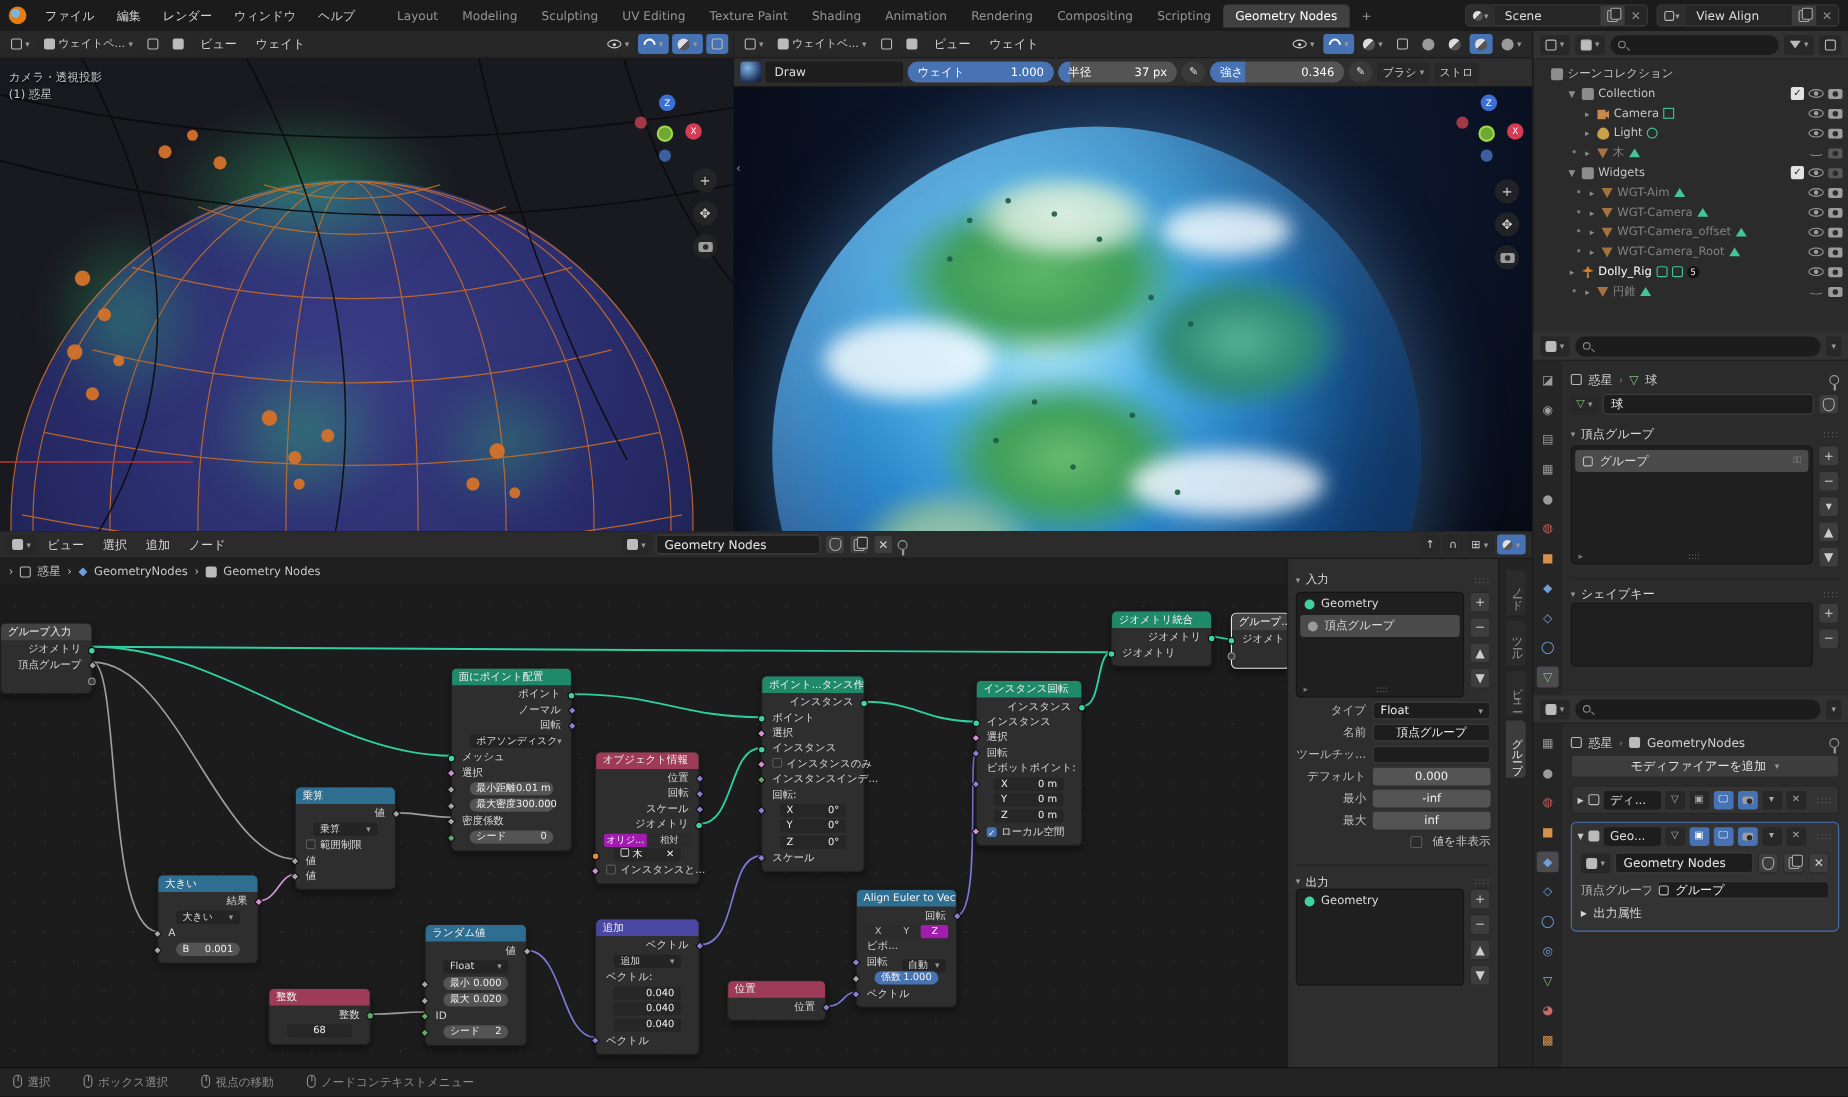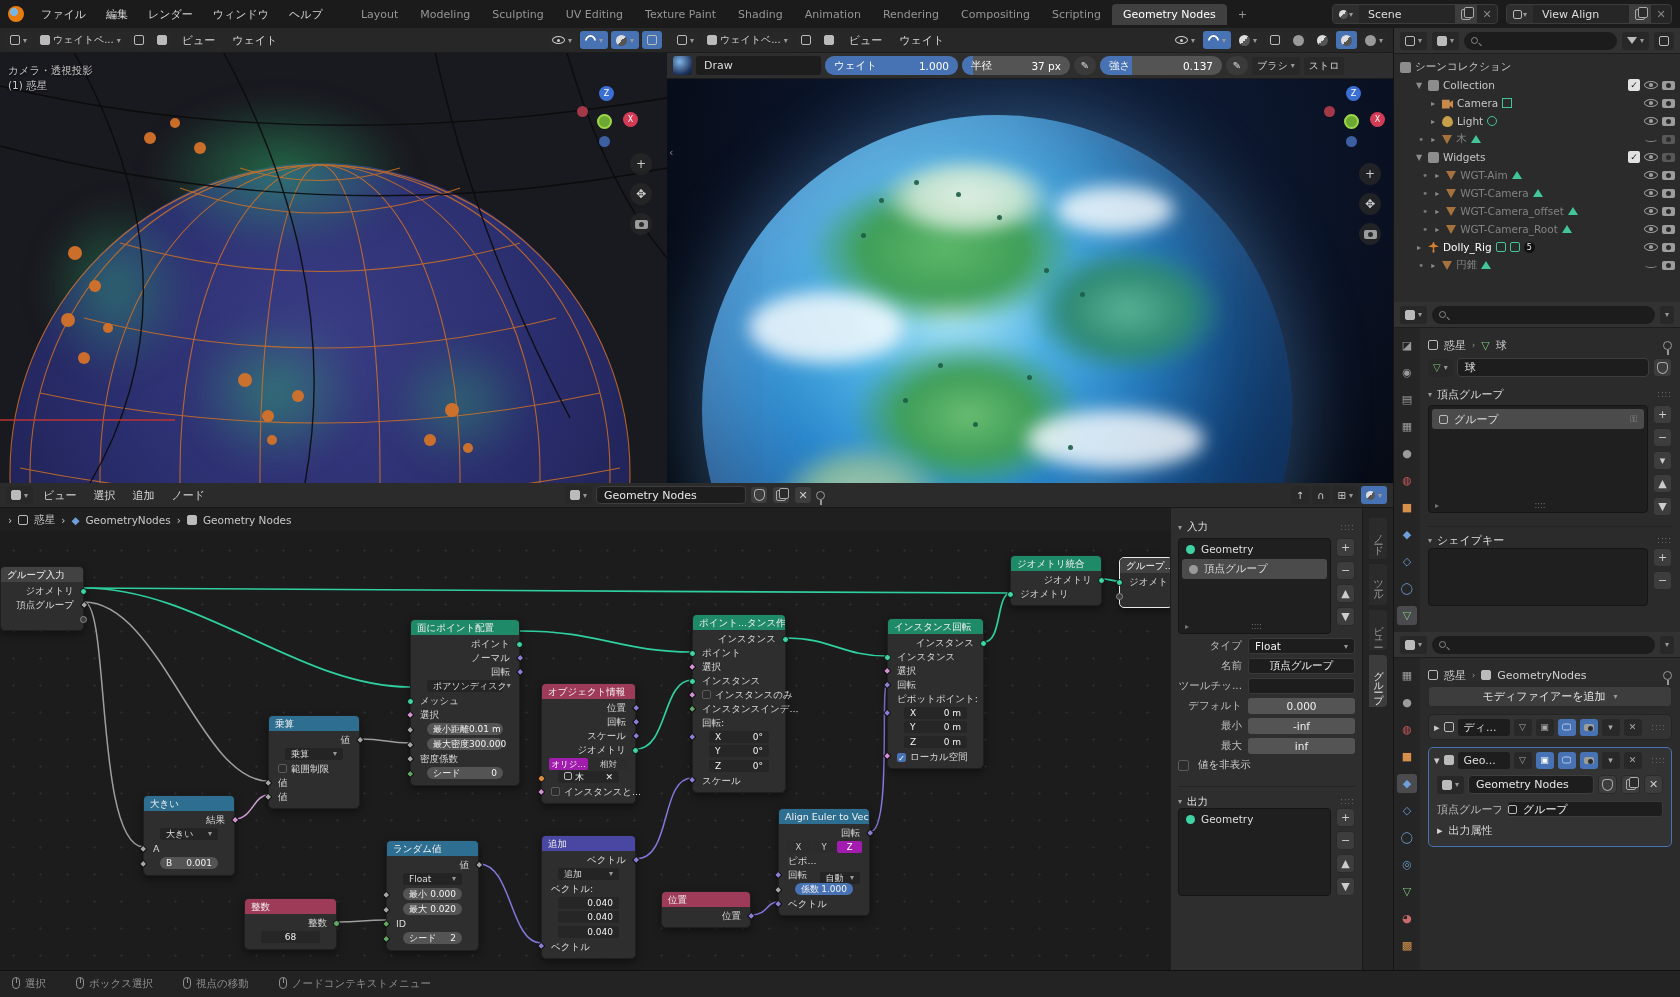--- a/index.html
+++ b/index.html
@@ -364,21 +364,21 @@
         </span>
       <span class="slider" style="width:108px">
           <span class="fill" style="width:10%"></span>
           <span>半径</span>
           <span>37 px</span>
         </span>
       <span class="pressbtn">✎</span>
       <span class="slider" style="width:122px">
           <span class="fill" style="width:26%"></span>
           <span>強さ</span>
-          <span>0.137</span>
+          <span>0.346</span>
         </span>
       <span class="pressbtn">✎</span>
       <span class="hbtn">
           <span>ブラシ</span>
           <span class="dd">▾</span>
         </span>
       <span class="hbtn">
           <span>ストロ</span>
         </span>
     </div>
@@ -438,21 +438,21 @@
           <span class="i-search"></span>
         </span>
       <span class="hbtn">
           <span style="width:0;height:0;border-left:5px solid transparent;border-right:5px solid transparent;border-top:7px solid #bbb"></span>
           <span class="dd">▾</span>
         </span>
       <span class="hbtn">
           <span class="gsq"></span>
         </span>
     </div>
-    <div style="padding:4px 0 0 6px">
+    <div style="padding:4px 0 0 16px">
       <div class="orow">
           <span class="oic coll"></span>
           <span class="olab">シーンコレクション</span>
         </div>
       <div class="orow" style="padding-left:14px">
           <span class="tri">▼</span>
           <span class="oic coll"></span>
           <span class="olab">Collection</span>
           <span class="mlauto"></span>
           <span class="ech">✓</span>
@@ -902,21 +902,21 @@
         <div class="nr">
             <span class="sk l d c-i"></span>
             <span class="nf">
               <span>シード</span>
               <span>2</span>
             </span>
           </div>
       </div>
     </div>
 
-    <div class="node" style="left:410px;top:136px;width:110px">
+    <div class="node" style="left:410px;top:124px;width:110px">
       <div class="nt h-teal">面にポイント配置</div>
       <div class="nb">
         <div class="nr out"><span>ポイント</span><span class="sk r c-geo"></span></div>
         <div class="nr out"><span>ノーマル</span><span class="sk r d c-v"></span></div>
         <div class="nr out"><span>回転</span><span class="sk r d c-v"></span></div>
         <div class="nr">
             <span class="ndrop">
               <span>ポアソンディスク</span>
               <span class="dd">▾</span>
             </span>
@@ -1165,21 +1165,21 @@
           <span class="fv">0.000</span>
         </div>
       <div class="fr">
           <span class="fl">最小</span>
           <span class="fv">-inf</span>
         </div>
       <div class="fr">
           <span class="fl">最大</span>
           <span class="fv">inf</span>
         </div>
-      <div class="fr" style="justify-content:flex-start;gap:5px">
+      <div class="fr" style="justify-content:flex-end;gap:5px">
           <span class="ncb" style="width:11px;height:11px"></span>
           <span>値を非表示</span>
         </div>
       <div class="panelh" style="margin-top:14px;border-top:1px solid #242424;padding-top:8px">
           <span class="dd">▾</span>
           <span>出力</span>
           <span class="grip">::::</span>
         </div>
       <div style="display:flex;gap:5px">
         <div class="listbox" style="flex:1;height:88px">

